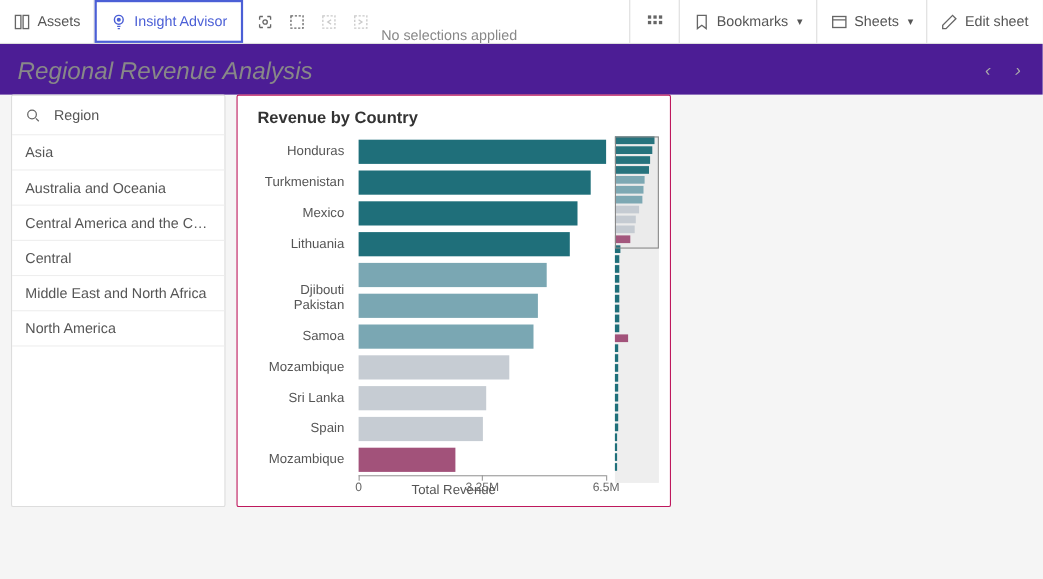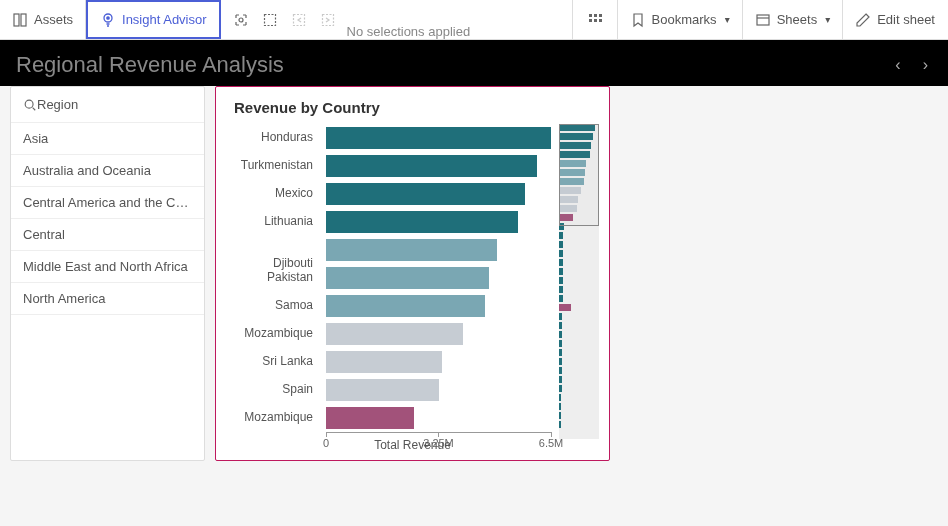--- a/index.html
+++ b/index.html
@@ -42,21 +42,22 @@
     .tb-item.active .tb-icon { color:#4b5fd6; }
     .tb-icon svg { width:100%; height:100%; }
     .tb-spacer { flex: 1; }
     .tb-text { font-size: 13px; white-space: nowrap; }
     .chev { font-size: 10px; color:#555; margin-left:2px;}
     .disabled-icon { opacity: 0.35; }
     .title-bar {
       display: flex;
       align-items: center;
       padding: 12px 16px 8px 16px;
-      background: #000000;
+      background: #4c1d95;
+      font-style: italic;
     }
     .page-title {
       font-size: 22px;
       font-weight: 400;
       color: #888;
     }
     .nav-arrows {
       margin-left: auto;
       display: flex;
       gap: 14px;
@@ -71,21 +72,21 @@
     }
     .sidebar {
       width: 195px;
       background: #fff;
       border: 1px solid #ddd;
       border-radius: 2px;
     }
     .sb-header {
       display:flex;
       align-items:center;
-      gap:0;
+      gap:12px;
       padding: 10px 12px;
       border-bottom: 1px solid #eee;
       color:#555;
       font-weight: 500;
     }
     .sb-list { }
     .sb-row {
       padding: 8px 12px;
       border-bottom: 1px solid #eee;
       color:#555;

